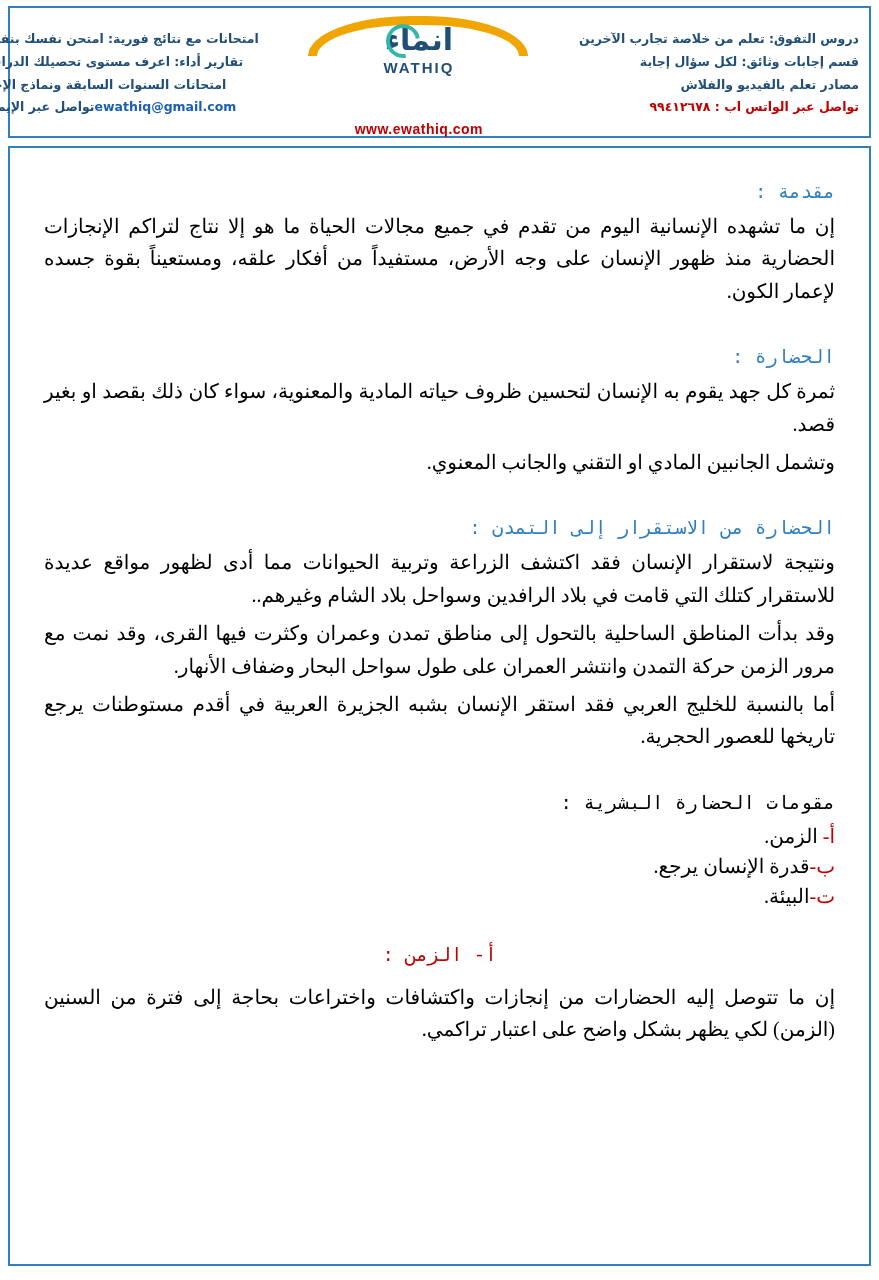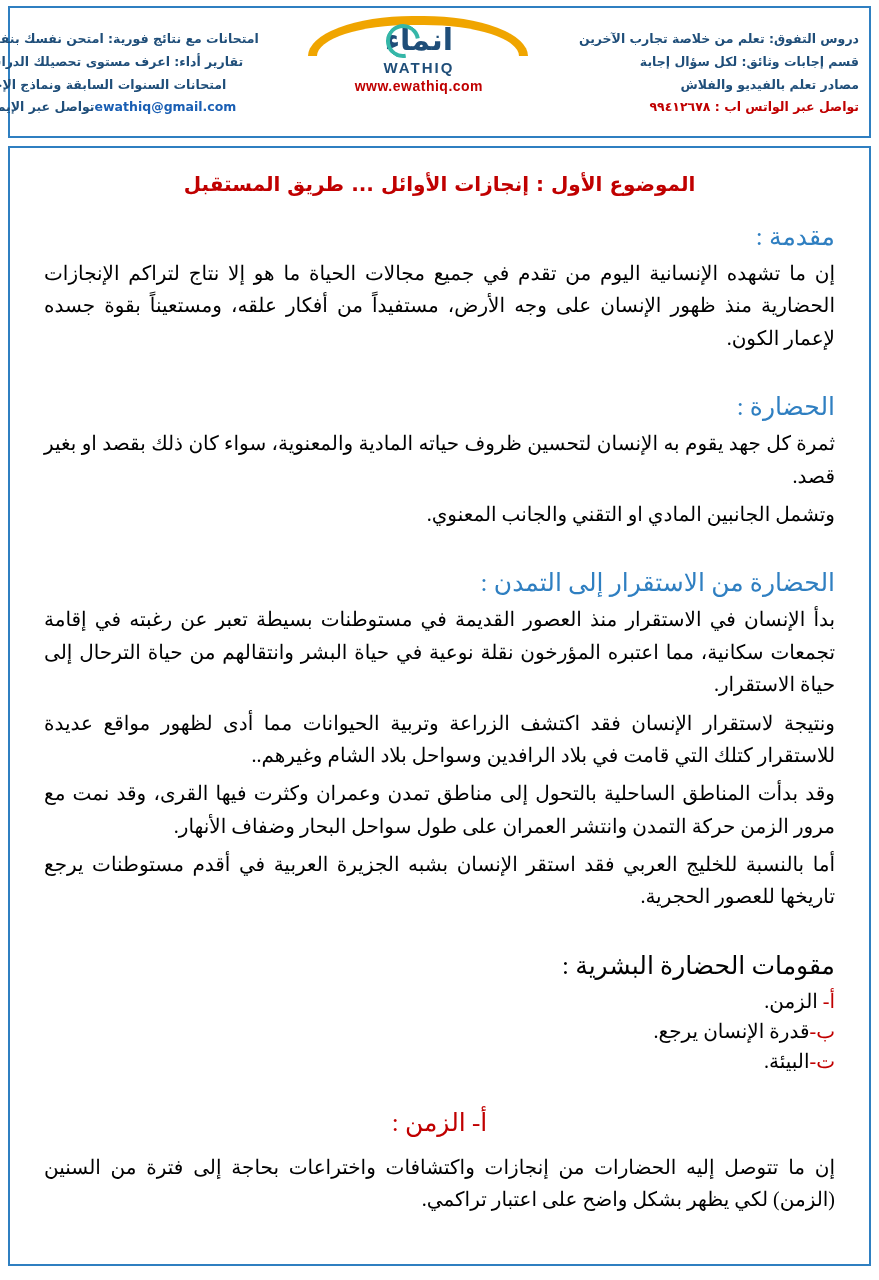--- a/index.html
+++ b/index.html
@@ -95,20 +95,21 @@
     font-size: 12.5px;
     font-weight: bold;
   }
 
   
   .logo-wrap {
     display: flex;
     flex-direction: column;
     align-items: center;
     margin-top: 2px;
+    gap: 43px;
   }
   .logo-graphic {
     position: relative;
     width: 250px;
     height: 62px;
   }
   .logo-arc {
     position: absolute;
     left: 14px;
     top: 2px;
@@ -178,23 +179,23 @@
     text-align: center;
     font-family: "DejaVu Sans", sans-serif;
     font-size: 20px;
     font-weight: bold;
     color: #c00000;
     margin: 6px 0 26px 0;
   }
 
   .label {
     color: #2f7fc1;
-    font-size: 25px;
+    font-size: 19px;
     margin: 14px 0 6px 0;
-    font-family: Liberation Serif, serif;
+    font-family: Liberation Mono, monospace;
   }
   .label.red {
     color: #c00000;
   }
   p.para {
     font-size: 20px;
     line-height: 1.62;
     margin: 0 0 6px 0;
     text-align: justify;
     text-align-last: right;
@@ -291,35 +292,33 @@
       <div class="hdr-line">امتحانات السنوات السابقة ونماذج الإجابة</div>
       <div class="hdr-contact">
         <span class="mail">ewathiq@gmail.com</span><span>تواصل عبر الإيميل:</span>
       </div>
     </div>
 
   </div>
 
   <div class="content-frame">
 
-    <div class="doc-title">الموضوع الأول : إنجازات الأوائل ... طريق المستقبل</div>
 
     <div class="label">مقدمة :</div>
     <p class="para">إن ما تشهده الإنسانية اليوم من تقدم في جميع مجالات الحياة ما هو إلا نتاج لتراكم الإنجازات الحضارية منذ ظهور الإنسان على وجه الأرض، مستفيداً من أفكار علقه، ومستعيناً بقوة جسده لإعمار الكون.</p>
 
     <div class="gap"></div>
 
     <div class="label">الحضارة :</div>
     <p class="para">ثمرة كل جهد يقوم به الإنسان لتحسين ظروف حياته المادية والمعنوية، سواء كان ذلك بقصد او بغير قصد.</p>
     <p class="para">وتشمل الجانبين المادي او التقني والجانب المعنوي.</p>
 
     <div class="gap"></div>
 
     <div class="label">الحضارة من الاستقرار إلى التمدن :</div>
-    <p class="para">بدأ الإنسان في الاستقرار منذ العصور القديمة في مستوطنات بسيطة تعبر عن رغبته في إقامة تجمعات سكانية، مما اعتبره المؤرخون نقلة نوعية في حياة البشر وانتقالهم من حياة الترحال إلى حياة الاستقرار.</p>
     <p class="para">ونتيجة لاستقرار الإنسان فقد اكتشف الزراعة وتربية الحيوانات مما أدى لظهور مواقع عديدة للاستقرار كتلك التي قامت في بلاد الرافدين وسواحل بلاد الشام وغيرهم..</p>
     <p class="para">وقد بدأت المناطق الساحلية بالتحول إلى مناطق تمدن وعمران وكثرت فيها القرى، وقد نمت مع مرور الزمن حركة التمدن وانتشر العمران على طول سواحل البحار وضفاف الأنهار.</p>
     <p class="para">أما بالنسبة للخليج العربي فقد استقر الإنسان بشبه الجزيرة العربية في أقدم مستوطنات يرجع تاريخها للعصور الحجرية.</p>
 
     <div class="gap"></div>
 
     <div class="label" style="color:#000">مقومات الحضارة البشرية :</div>
     <ul class="list">
       <li>
         <span class="marker">أ-</span>

